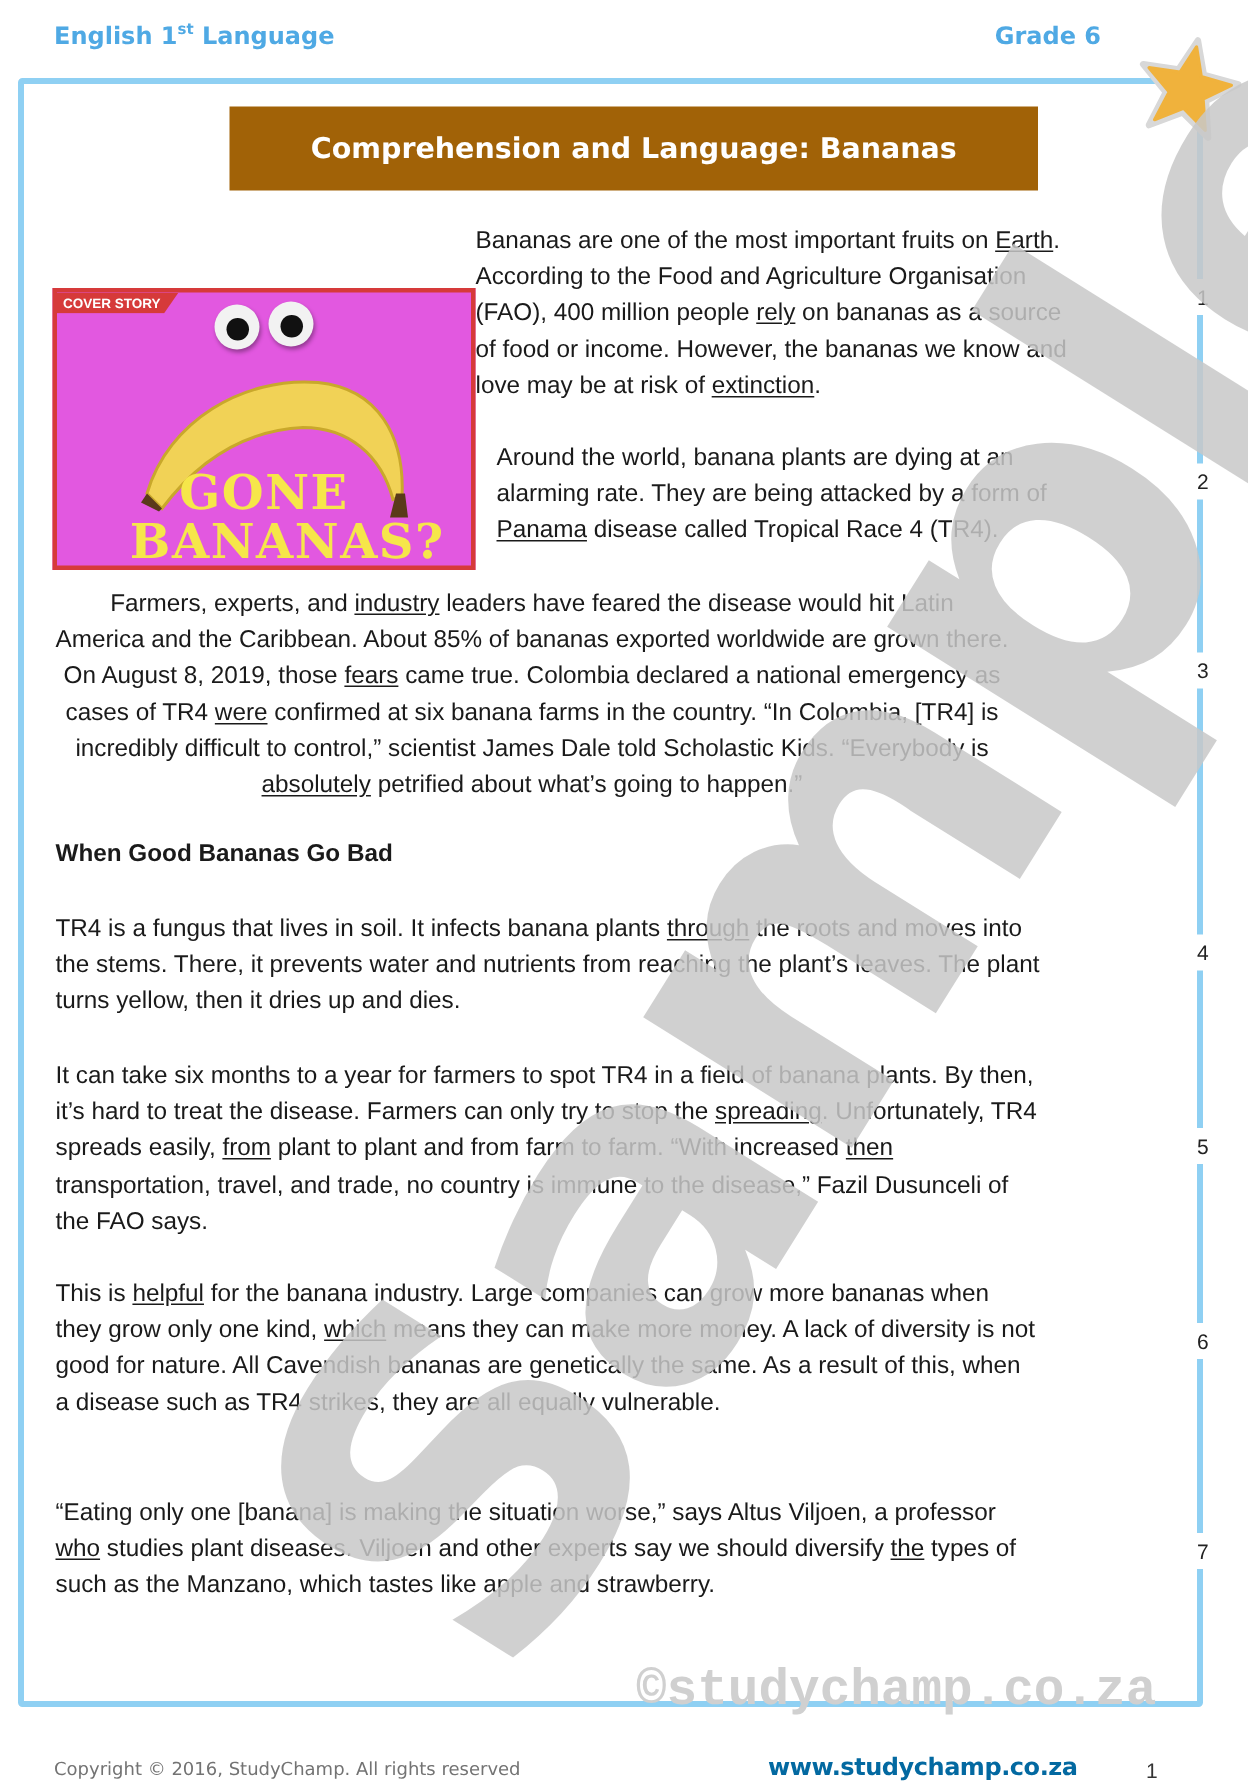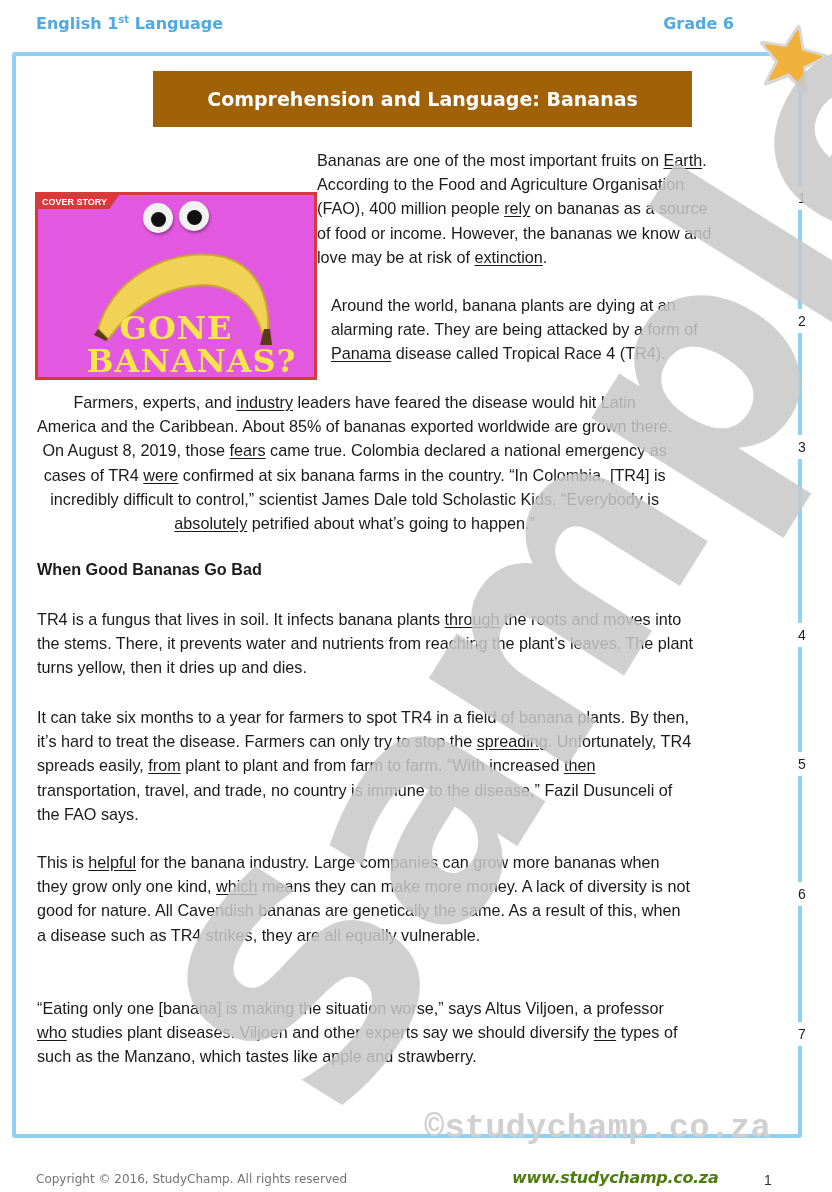--- a/index.html
+++ b/index.html
@@ -33,21 +33,21 @@
   .p u { text-decoration: underline; text-underline-offset: 2px; }
   .h { position: absolute; left: 37px; top: 560px; font-weight: bold; font-size: 16.2px; }
   .para-num { position: absolute; left: 798px; font-size: 14px; color: #222; background: #fff; padding: 4px 0; }
   .watermark {
     position: absolute; left: 40px; top: 520px; font-family: "DejaVu Sans", sans-serif; font-weight: bold;
     font-size: 300px; color: rgba(200,200,200,0.85); transform: rotate(-58deg); transform-origin: center;
     width: 900px; text-align: center; pointer-events: none; letter-spacing: -6px;
   }
   .wm-site { position: absolute; left: 424px; top: 1093px; font-family: Liberation Mono, monospace; font-weight: bold; font-size: 34px; color: #d0d0d0; margin-top: 16px; }
   .footer-copy { position: absolute; left: 36px; top: 1172px; font-size: 12px; color: #737373; font-family: "DejaVu Sans", sans-serif; }
-  .footer-url { position: absolute; left: 512px; top: 1168px; font-size: 16px; font-weight: bold; color: #4d7c0f; font-family: "DejaVu Sans", sans-serif; letter-spacing: -0.3px; font-style: italic; }
+  .footer-url { position: absolute; left: 512px; top: 1168px; font-size: 16px; font-weight: bold; color: #0369a1; font-family: "DejaVu Sans", sans-serif; letter-spacing: -0.3px; }
   .footer-page { position: absolute; left: 764px; top: 1172px; font-size: 14px; color: #333; }
 </style>
 </head>
 <body>
 
 <div class="top-header">
   <div class="subject"><span>English 1</span><sup>st</sup><span> Language</span></div>
   <div class="grade">Grade 6</div>
 </div>
 

